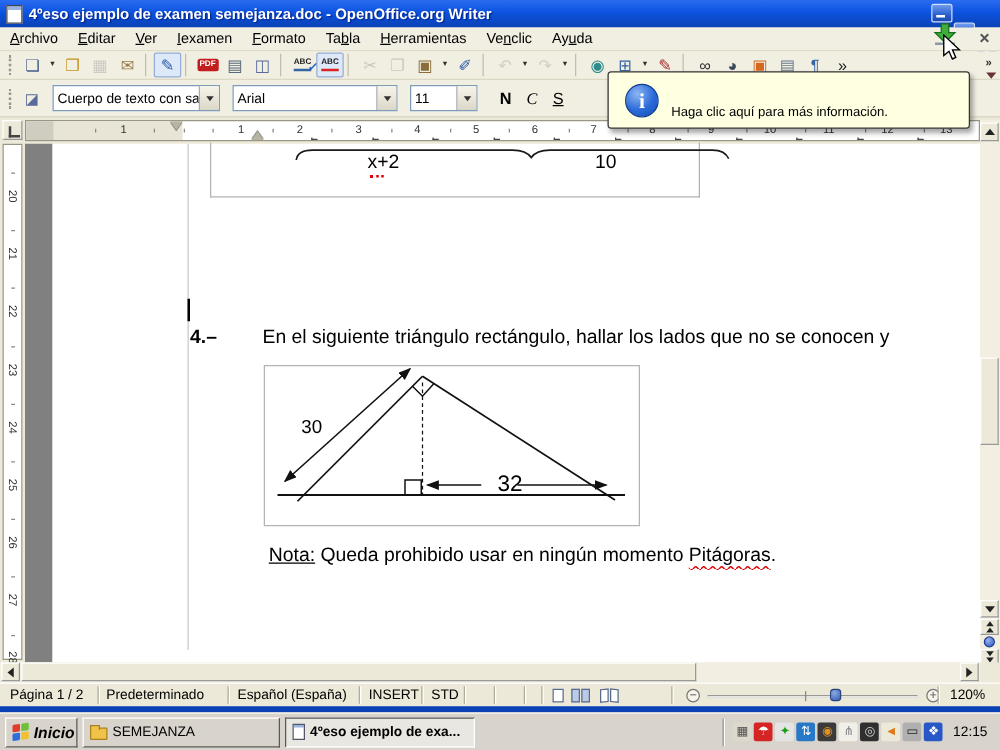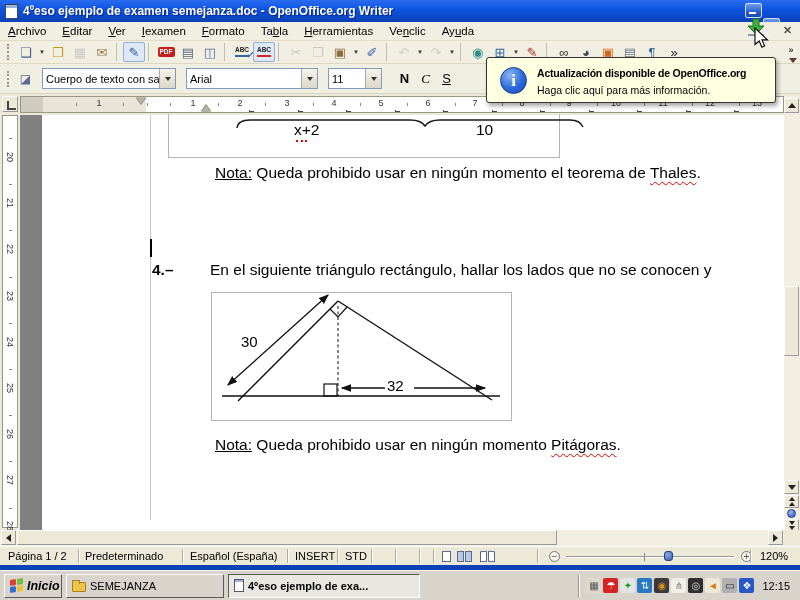--- a/index.html
+++ b/index.html
@@ -85,21 +85,21 @@
   #caret { left:150px; top:239px; width:2px; height:18px; background:#000; }
   .doc-text { position:absolute; font-size:15.5px; color:#000; white-space:nowrap; }
   .nota { text-decoration:underline; }
   .sperr { text-decoration-line:underline; text-decoration-style:wavy; text-decoration-color:#e00000; text-decoration-thickness:1px; text-underline-offset:3px; }
   #fig1-box { left:168px; top:114px; width:392px; height:44px; border:1px solid #b4b4b4; border-top:none; }
   #fig1-svg { left:228px; top:113px; }
   #fig1-left-label { left:294px; top:121px; } #fig1-right-label { left:476px; top:121px; }
   #fig1-squiggle { left:296px; top:139px; width:11px; height:3px; border-bottom:2px dotted #e00000; }
   #fig2-box { left:211px; top:292px; width:301px; height:129px; border:1px solid #b4b4b4; background:#fff; }
   #fig2-svg { left:211px; top:292px; }
-  #fig2-side-label { left:241px; top:333px; font-size:15px; } #fig2-base-label { left:387px; top:377px; font-size:15px; }
+  #fig2-side-label { left:241px; top:333px; font-size:15px; } #fig2-base-label { left:398px; top:377px; font-size:18px; }
   #q4-num { left:152px; top:261px; font-weight:bold; }
   #q4-text { left:210px; top:261px; width:574px; overflow:hidden; }
   #note1 { left:215px; top:164px; } #note2 { left:215px; top:436px; }
 
   
   .sb { background:#f2efe2; }
   .sb-btn { position:absolute; background:#ece9d8; border:1px solid #999; border-top-color:#fff; border-left-color:#fff; display:flex; align-items:center; justify-content:center; }
   .sb-thumb { position:absolute; background:#ece9d8; border:1px solid #999; border-top-color:#fff; border-left-color:#fff; }
   .t-up { width:0;height:0;border-left:4px solid transparent;border-right:4px solid transparent;border-bottom:5px solid #222; }
   .t-dn { width:0;height:0;border-left:4px solid transparent;border-right:4px solid transparent;border-top:5px solid #222; }
@@ -393,23 +393,20 @@
   <div id="text-boundary" class="a"></div>
 
   <div id="fig1-box" class="a"></div>
   <svg id="fig1-svg" class="a" width="360" height="22">
     <path d="M9,15 Q10,7 22,7 L182,7 Q193,7 197,13 Q201,7 212,7 L342,7 Q352,7 355,14" fill="none" stroke="#1a1a1a" stroke-width="1.4"></path>
   </svg>
   <div id="fig1-left-label" class="a doc-text">x+2</div>
   <div id="fig1-squiggle" class="a"></div>
   <div id="fig1-right-label" class="a doc-text">10</div>
 
-  <div id="note1" class="a doc-text">
-    <span class="nota">Nota:</span><span> Queda prohibido usar en ningún momento el teorema de </span><span class="sperr">Thales</span><span>.</span>
-  </div>
 
   <div id="caret" class="a"></div>
 
   <div id="q4-num" class="a doc-text">4.–</div>
   <div id="q4-text" class="a doc-text">En el siguiente triángulo rectángulo, hallar los lados que no se conocen y</div>
 
   <div id="fig2-box" class="a"></div>
   <svg id="fig2-svg" class="a" width="299" height="127">
     <defs>
       <marker id="ah" orient="auto-start-reverse" markerWidth="10" markerHeight="8" refX="7" refY="3">
@@ -457,21 +454,20 @@
       </div>
     <div class="sb-thumb" style="left:17px;top:0;width:540px;height:15px;"></div>
     <div class="sb-btn" style="left:768px;top:0;width:15px;height:15px;">
         <i class="t-rt"></i>
       </div>
   </div>
   <div id="hsb-corner" class="a"></div>
 
   <div id="popup" class="a">
     <div id="popup-icon">i</div>
-    <div id="popup-title">Actualización disponible de OpenOffice.org</div>
     <div id="popup-msg">Haga clic aquí para más información.</div>
   </div>
 
   <svg id="cursor" class="a" width="16" height="22">
     <polygon points="1,1 1,17.5 5.2,14 7.9,20.2 10.6,19 8,12.9 13.5,12.9" fill="#fff" stroke="#000" stroke-width="1.1"></polygon>
   </svg>
 
   <div id="statusgap" class="a"></div>
   <div id="statusbar" class="a">
     <div id="view-single" class="view-ico"></div>
@@ -511,21 +507,21 @@
           <i class="f3"></i>
           <i class="f4"></i>
         </span>
       <span>Inicio</span>
     </div>
     <div id="tasks" style="display:flex;">
         <div class="task-btn" style="width: 158px;">
           <span class="tico ico-folder"></span>
           <span class="task-label">SEMEJANZA</span>
         </div>
-        <div class="task-btn pressed" style="width: 192px;">
+        <div class="task-btn pressed" style="width: 152px;">
           <span class="tico ico-writer"></span>
           <span class="task-label">4ºeso ejemplo de exa...</span>
         </div>
       </div>
     <div id="tray">
       <div id="tray-divider"></div>
       <span id="tray-icons" style="display:flex;gap:2px;">
           <span class="tray-ico" style="background: rgb(220, 216, 204); color: rgb(85, 85, 85);">▦</span>
           <span class="tray-ico" style="background: rgb(212, 36, 36); color: rgb(255, 255, 255);">☂</span>
           <span class="tray-ico" style="background: rgb(228, 228, 228); color: rgb(24, 160, 24);">✦</span>

